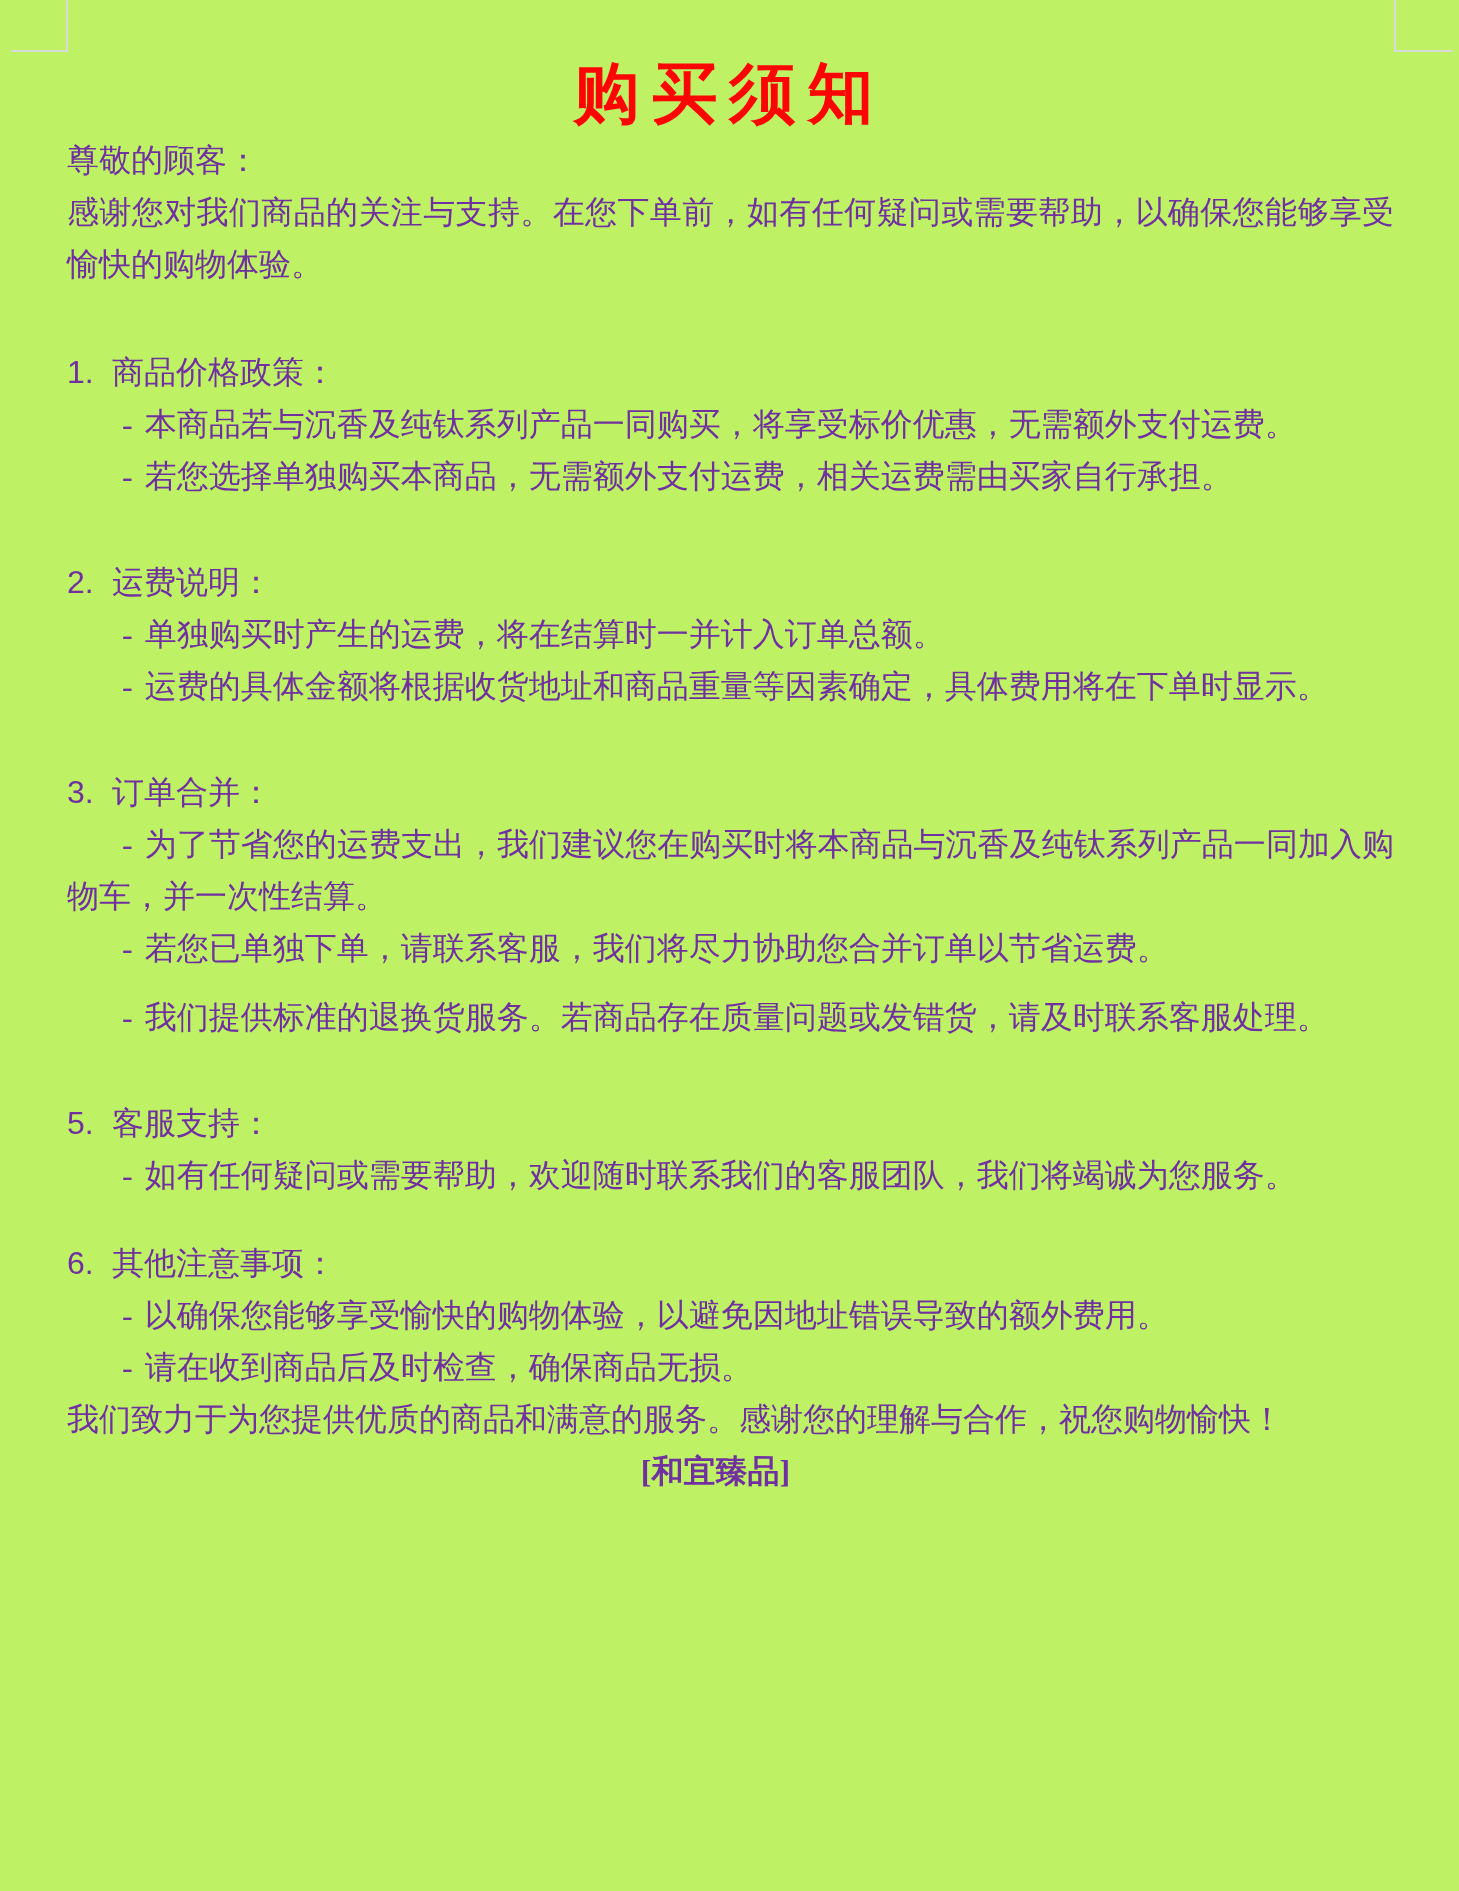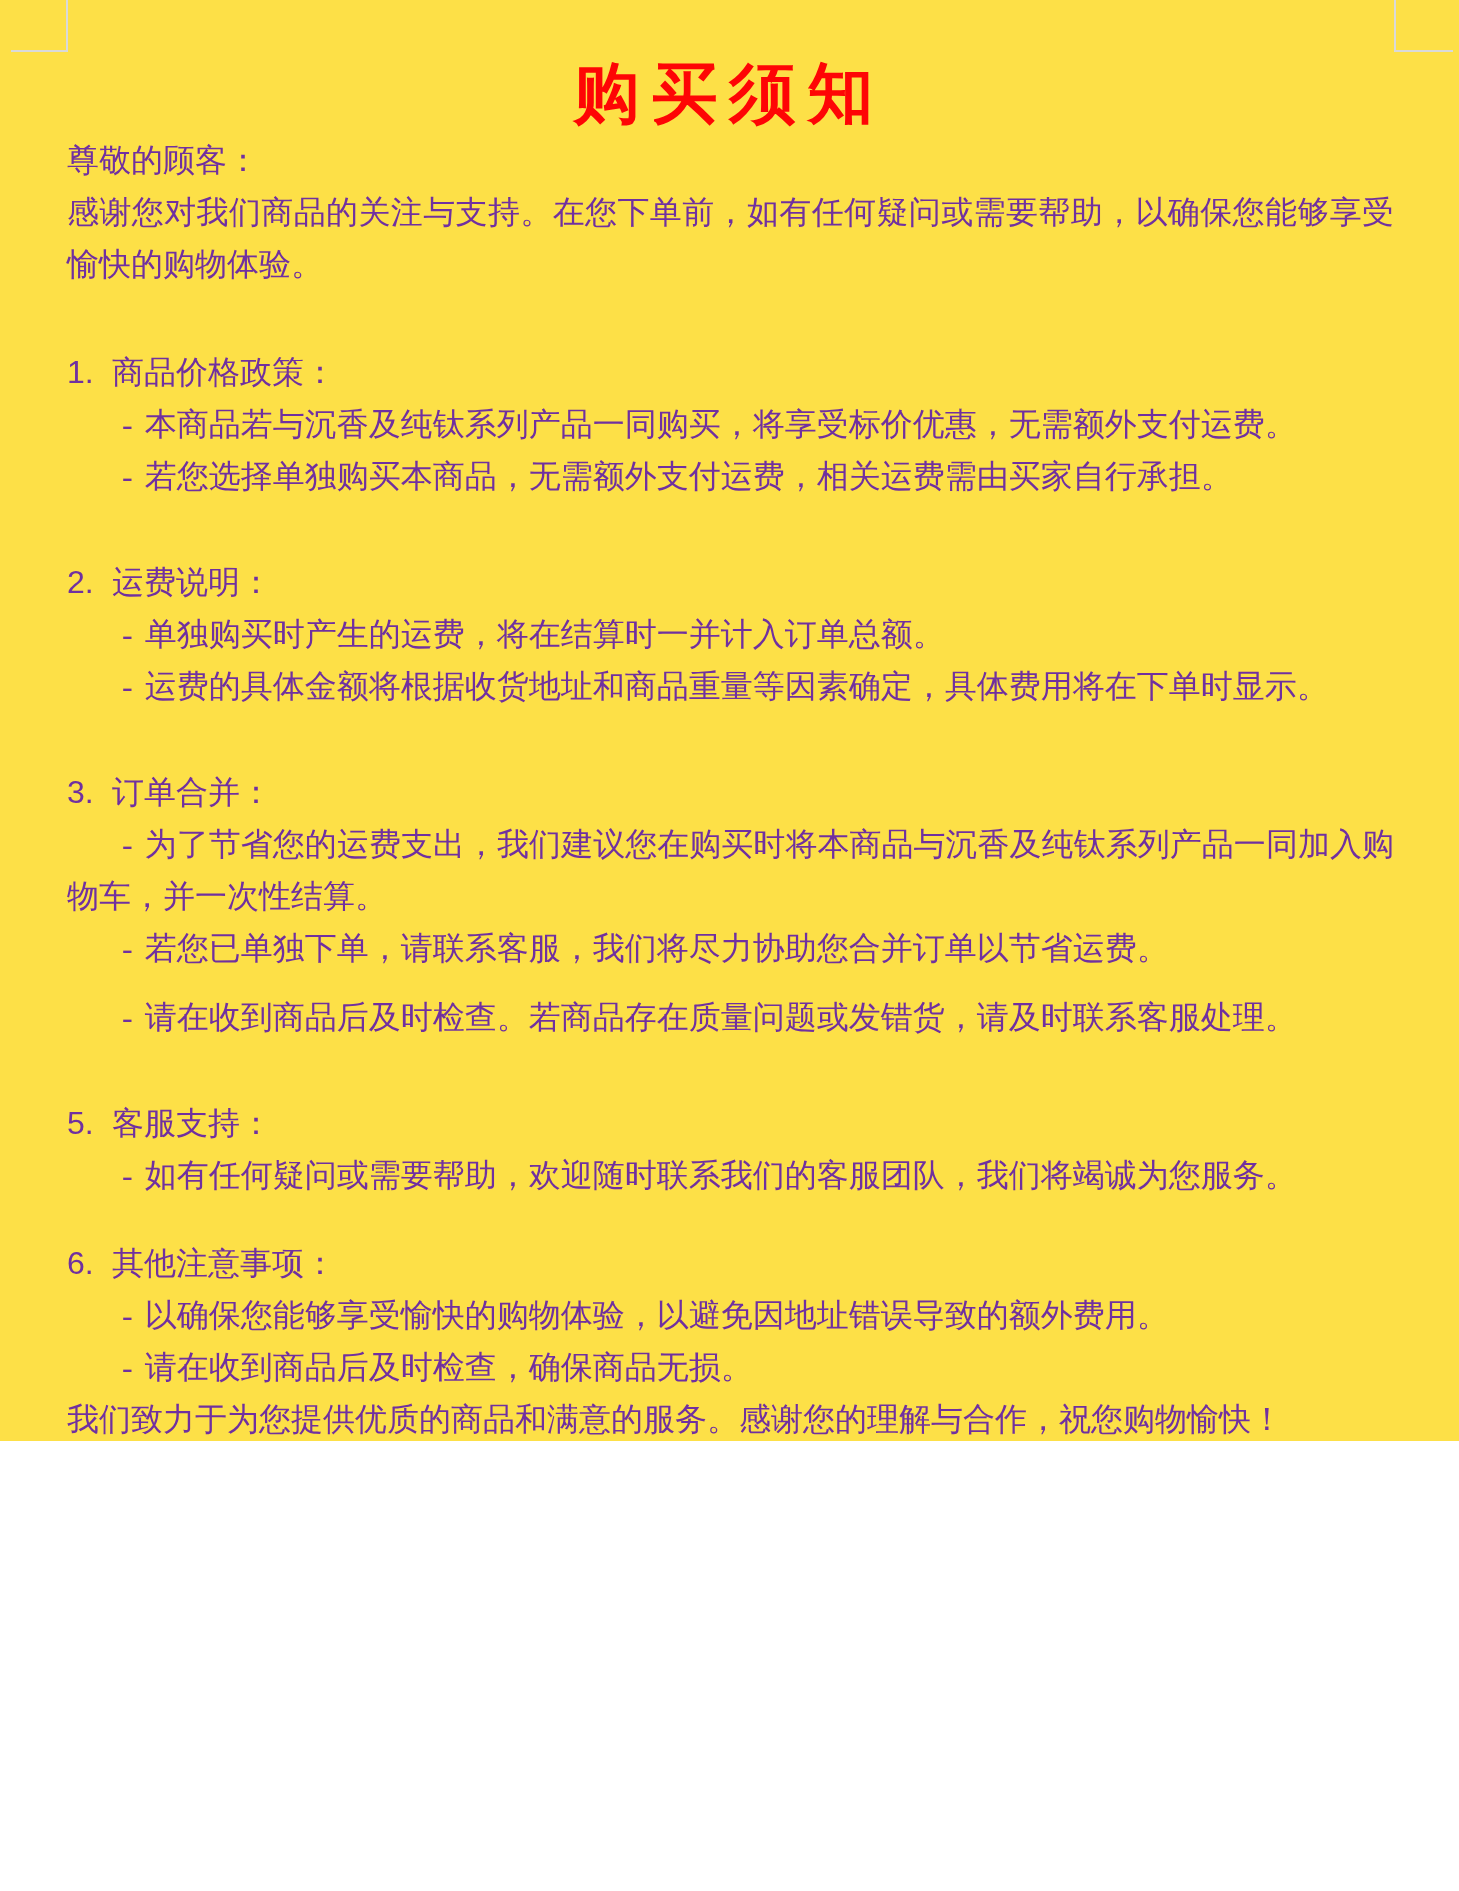--- a/index.html
+++ b/index.html
@@ -1,20 +1,20 @@
 <!DOCTYPE html>
 <html><head>
 <meta charset="utf-8">
 <style>
   html,body{margin:0;padding:0;background:#ffffff;}
   .page{
     position:relative;
     width:1459px;
-    height:1441px;
-    background:#fde047;
+    height:1891px;
+    background:#bef264;
     font-family:"Liberation Serif","DejaVu Serif",serif;
     color:#7030a0;
     overflow:hidden;
   }
   
   .mark{position:absolute;background:#d9d9d9;}
   .mark-left-v{left:66px;top:0;width:2px;height:52px;}
   .mark-left-h{left:11px;top:50px;width:57px;height:2px;}
   .mark-right-v{left:1394px;top:0;width:2px;height:52px;}
   .mark-right-h{left:1394px;top:50px;width:59px;height:2px;}
@@ -99,21 +99,21 @@
       <p class="bullet"><span class="dash">-</span><span>运费的具体金额将根据收货地址和商品重量等因素确定，具体费用将在下单时显示。</span></p>
     </div>
 
     <div class="section" style="margin-top:54px;">
       <p class="heading"><span class="sec-num">3.</span><span>订单合并：</span></p>
       <p class="bullet"><span class="dash">-</span><span>为了节省您的运费支出，我们建议您在购买时将本商品与沉香及纯钛系列产品一同加入购物车，并一次性结算。</span></p>
       <p class="bullet"><span class="dash">-</span><span>若您已单独下单，请联系客服，我们将尽力协助您合并订单以节省运费。</span></p>
     </div>
 
     <div class="section" style="margin-top:17px;">
-      <p class="bullet"><span class="dash">-</span><span>请在收到商品后及时检查。若商品存在质量问题或发错货，请及时联系客服处理。</span></p>
+      <p class="bullet"><span class="dash">-</span><span>我们提供标准的退换货服务。若商品存在质量问题或发错货，请及时联系客服处理。</span></p>
     </div>
 
     <div class="section" style="margin-top:54px;">
       <p class="heading"><span class="sec-num">5.</span><span>客服支持：</span></p>
       <p class="bullet"><span class="dash">-</span><span>如有任何疑问或需要帮助，欢迎随时联系我们的客服团队，我们将竭诚为您服务。</span></p>
     </div>
 
     <div class="section" style="margin-top:36px;">
       <p class="heading"><span class="sec-num">6.</span><span>其他注意事项：</span></p>
       <p class="bullet"><span class="dash">-</span><span>以确保您能够享受愉快的购物体验，以避免因地址错误导致的额外费用。</span></p>

